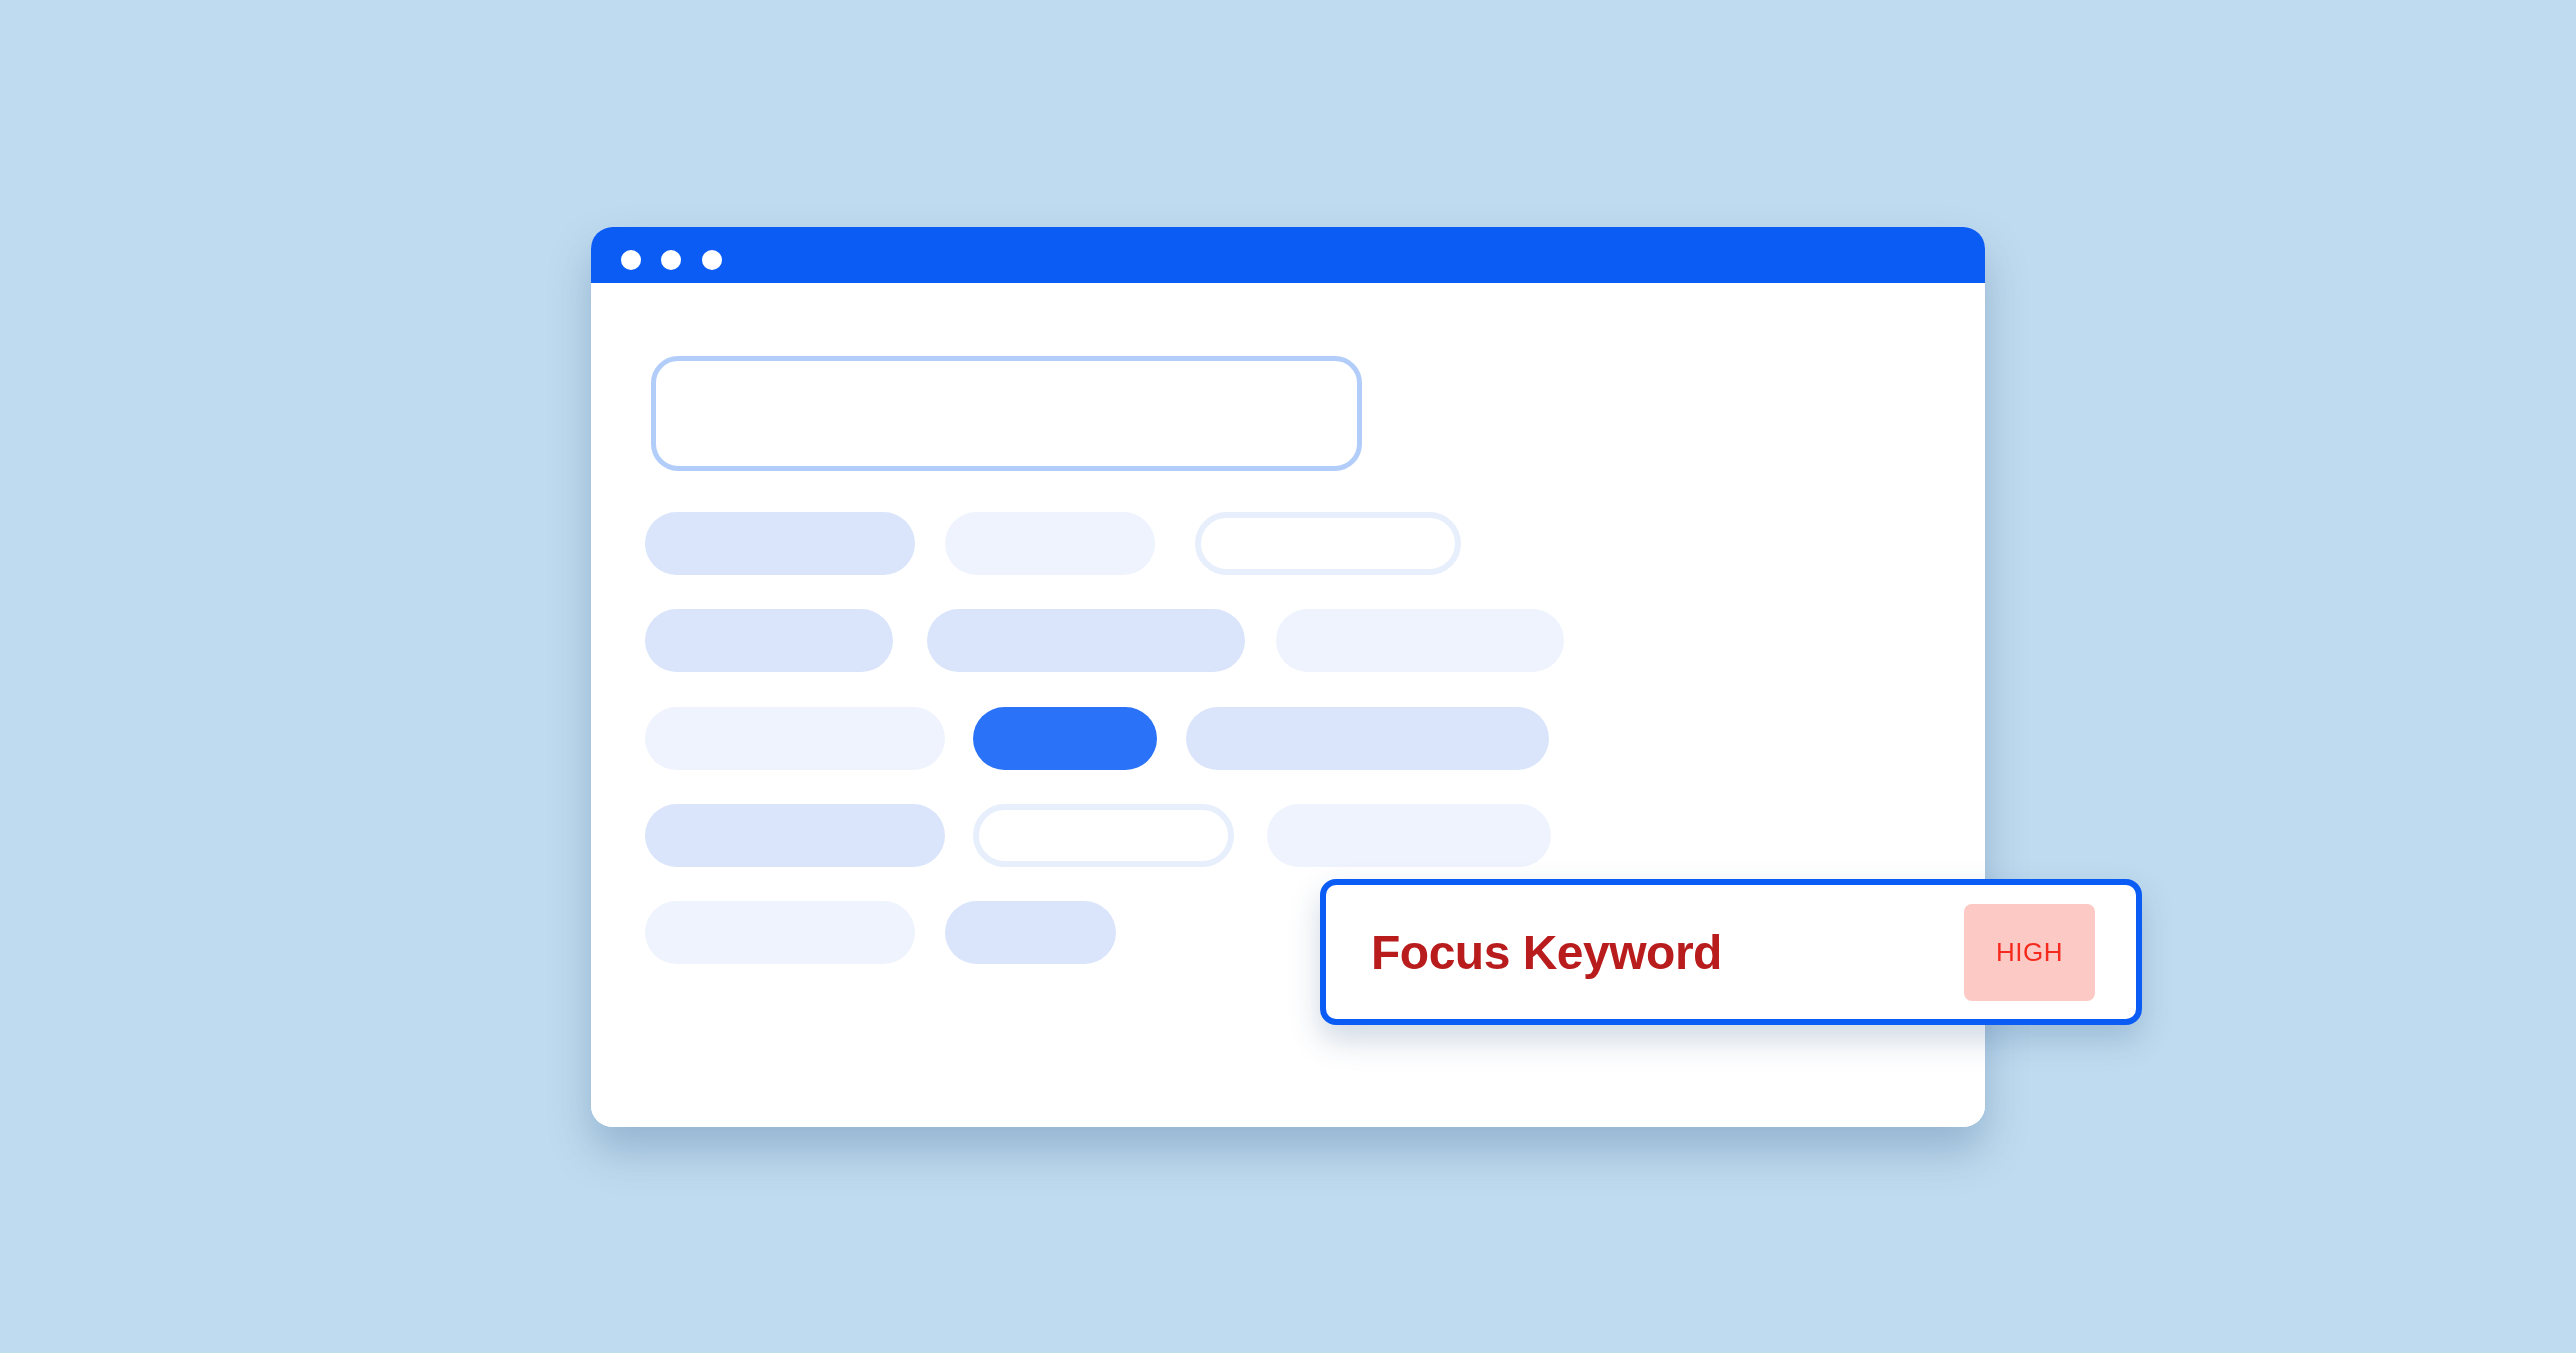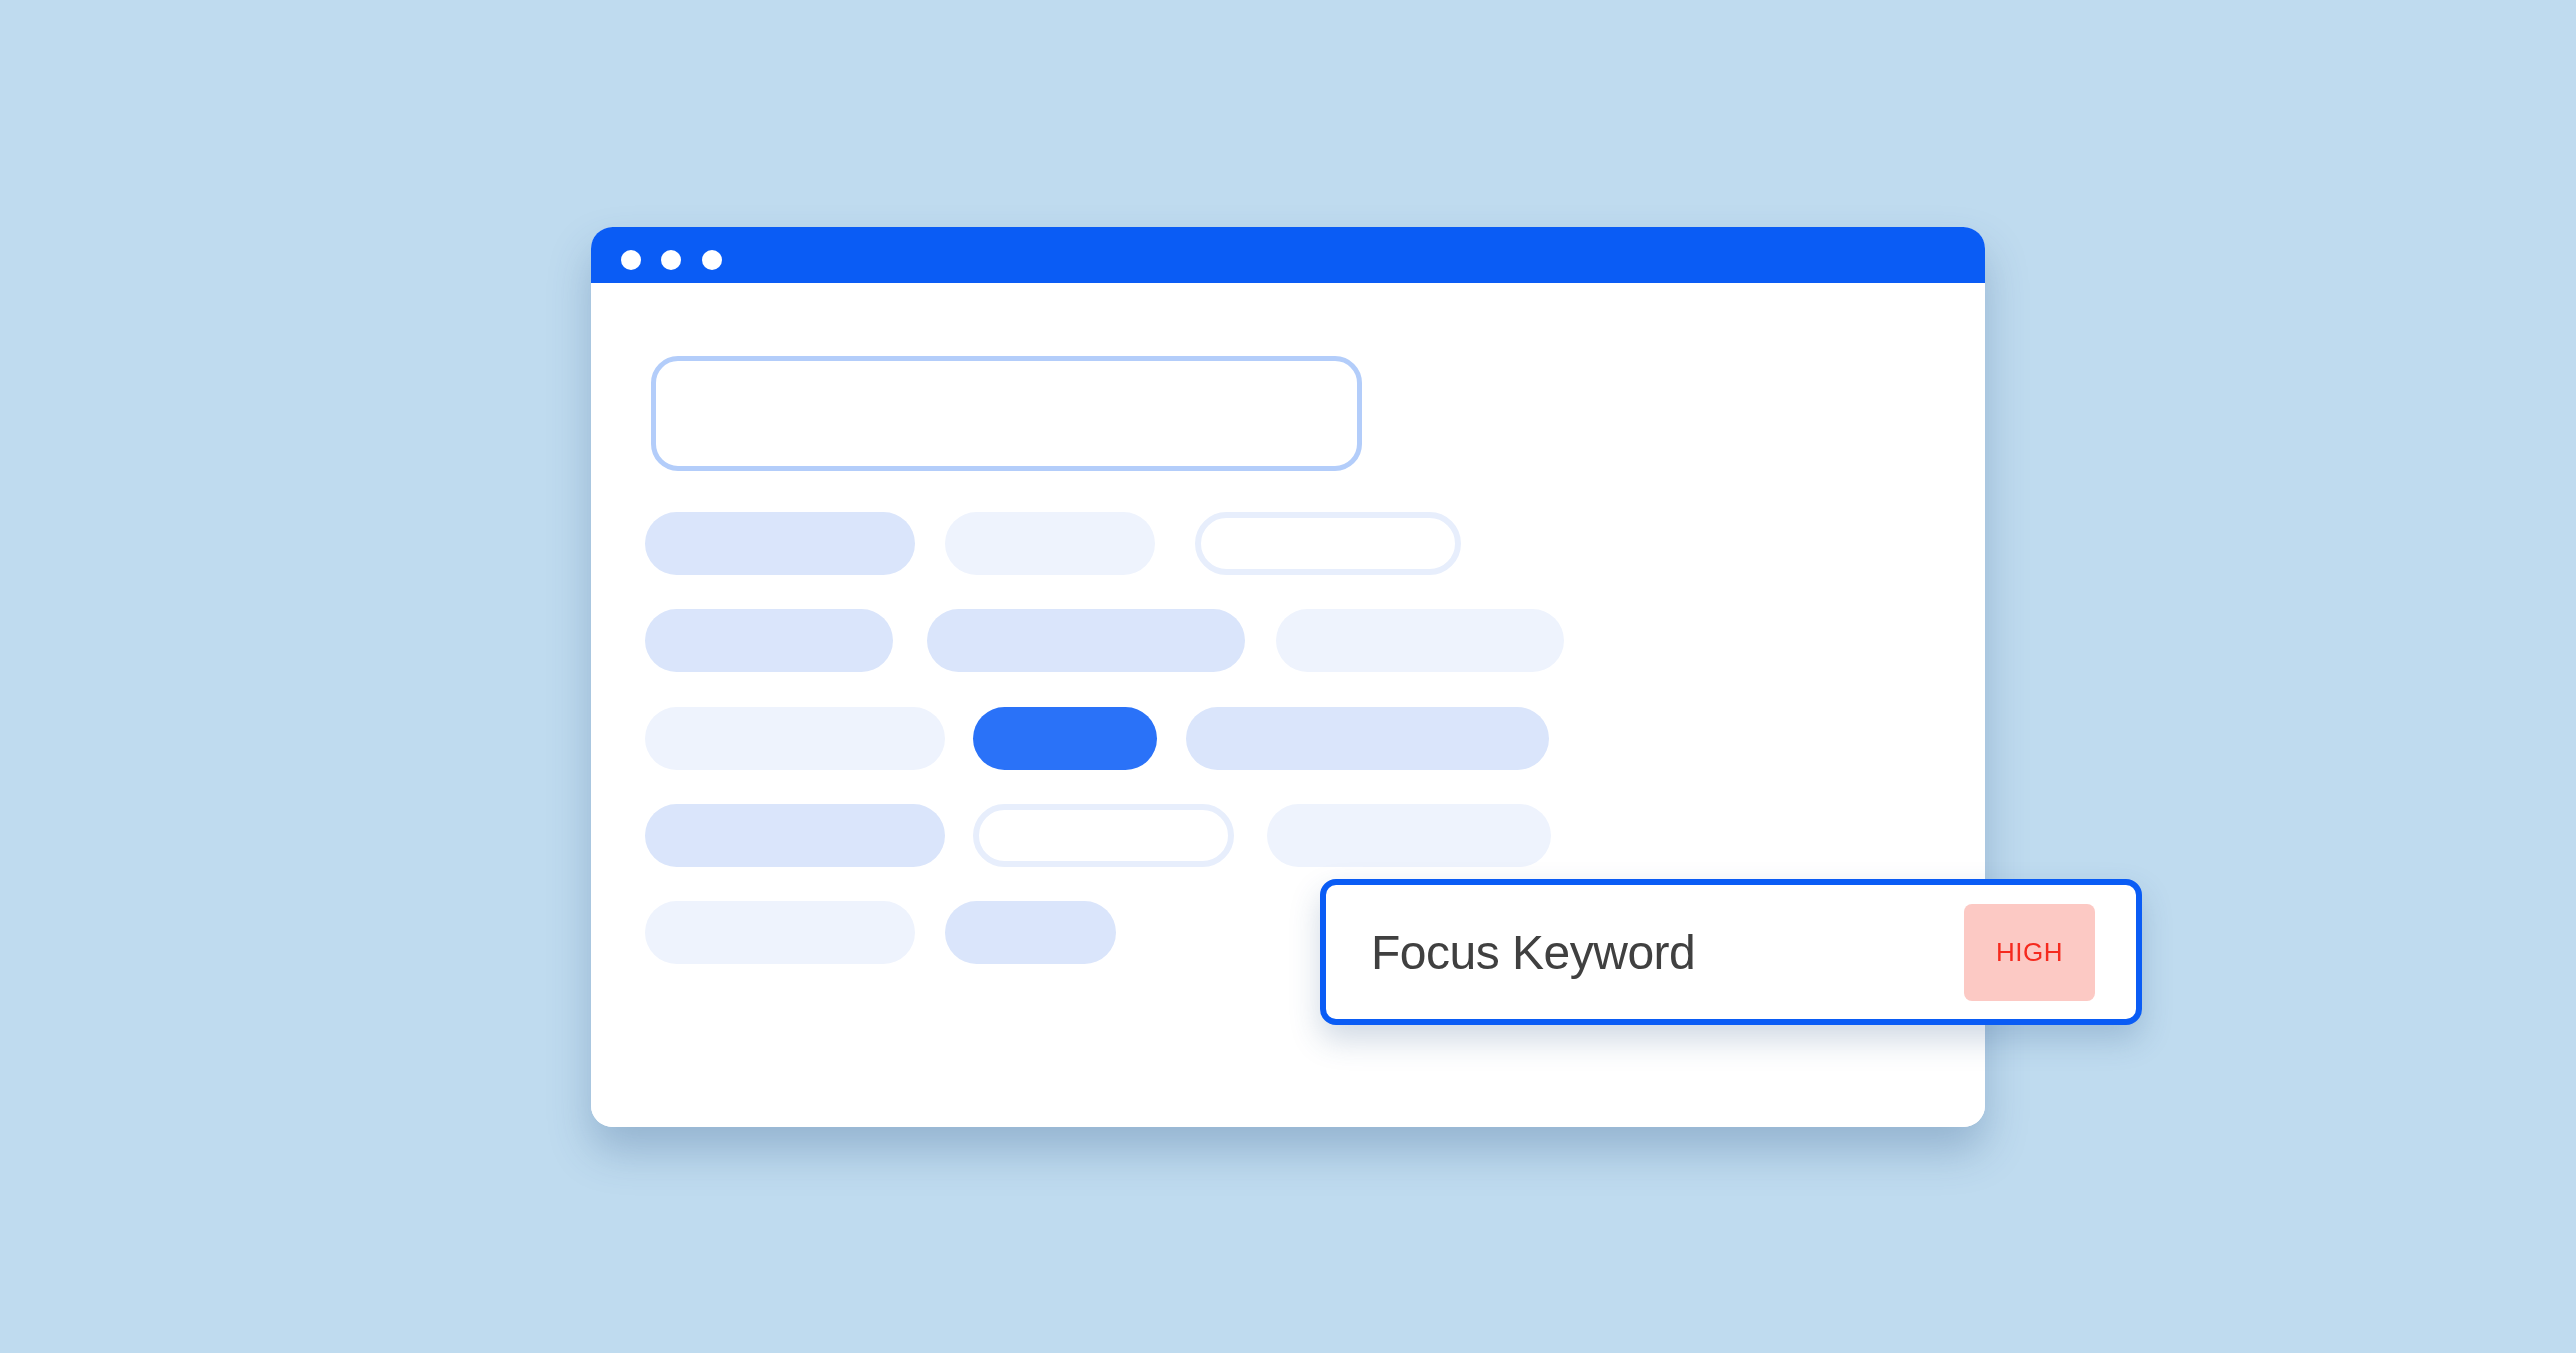--- a/index.html
+++ b/index.html
@@ -114,22 +114,22 @@
     border: 6.3px solid #0a5cf5;
     border-radius: 16px;
     box-shadow: 0 14.4px 31px rgba(40, 80, 130, 0.22);
     display: flex;
     align-items: center;
     justify-content: space-between;
     padding: 0 41px 0 45px;
   }
   #keyword-title {
     font-size: 48px;
-    font-weight: normal;
-    color: #404040;
+    font-weight: bold;
+    color: #b91c1c;
     letter-spacing: -0.5px;
     white-space: nowrap;
     text-align: center;
   }
   #keyword-badge {
     background: #fcc9c4;
     color: #f52a1e;
     border-radius: 8px;
     padding: 33px 32px;
     font-size: 26px;

